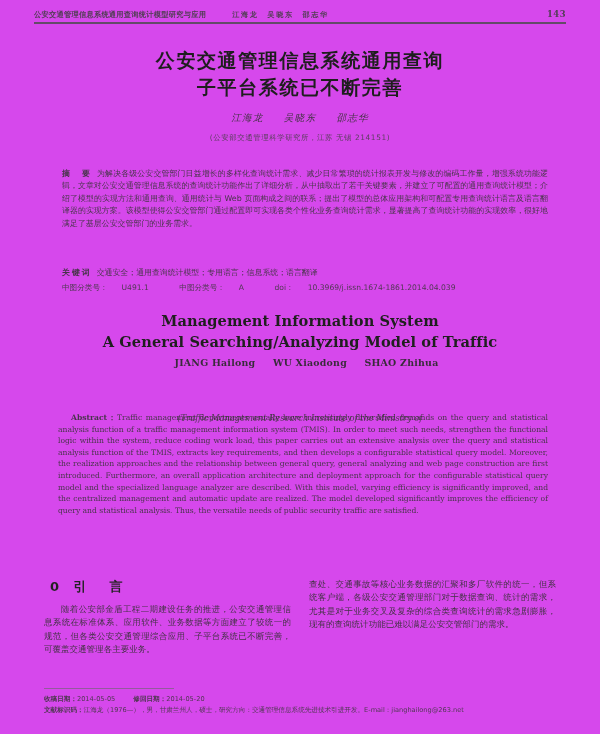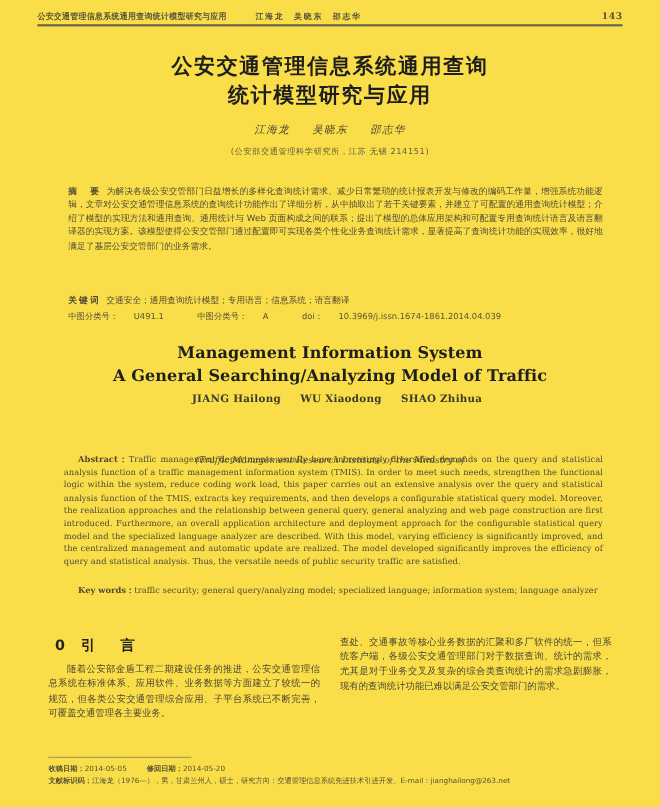--- a/index.html
+++ b/index.html
@@ -13,21 +13,21 @@
     overflow: hidden;
     font-family: "DejaVu Serif", "Liberation Serif", serif;
     color: #262626;
     position: relative;
   }
 
   
   .page {
     position: absolute;
     inset: 0;
-    background: #fde047;
+    background: #d946ef;
     filter: contrast(0.97);
   }
 
   
   .runhead {
     position: absolute;
     left: 0; right: 0;
     top: 6px;
     height: 14px;
     display: flex;
@@ -306,21 +306,21 @@
     <div class="runhead-inner">
       <span class="runhead-title">公安交通管理信息系统通用查询统计模型研究与应用</span>
       <span class="runhead-authors">江海龙　吴晓东　邵志华</span>
       <span class="runhead-page">143</span>
     </div>
   </div>
   <div class="rule"></div>
 
   <div class="zh-title">
     <div>公安交通管理信息系统通用查询</div>
-    <div>统计模型研究与应用</div>
+    <div>子平台系统已不断完善</div>
   </div>
 
   <div class="zh-authors">
     <span>江海龙</span>
     <span>吴晓东</span>
     <span>邵志华</span>
   </div>
 
   <div class="zh-affil">(公安部交通管理科学研究所，江苏 无锡 214151)</div>
 
@@ -350,23 +350,20 @@
   </div>
 
   <div class="en-affil">
     <div>(Traffic Management Research Institute of the Ministry of</div>
   </div>
 
   <div class="en-abs">
     <b>Abstract：</b><span>Traffic management departments usually have increasingly diversified demands on the query and statistical analysis function of a traffic management information system (TMIS). In order to meet such needs, strengthen the functional logic within the system, reduce coding work load, this paper carries out an extensive analysis over the query and statistical analysis function of the TMIS, extracts key requirements, and then develops a configurable statistical query model. Moreover, the realization approaches and the relationship between general query, general analyzing and web page construction are first introduced. Furthermore, an overall application architecture and deployment approach for the configurable statistical query model and the specialized language analyzer are described. With this model, varying efficiency is significantly improved, and the centralized management and automatic update are realized. The model developed significantly improves the efficiency of query and statistical analysis. Thus, the versatile needs of public security traffic are satisfied.</span>
   </div>
 
-  <div class="en-kw">
-    <b>Key words：</b><span>traffic security; general query/analyzing model; specialized language; information system; language analyzer</span>
-  </div>
 
   <div class="cols">
     <div class="col">
       <div class="sec-head">
         <span>0</span>
         <span>引　言</span>
       </div>
       <p class="body-p indent">随着公安部金盾工程二期建设任务的推进，公安交通管理信息系统在标准体系、应用软件、业务数据等方面建立了较统一的规范，但各类公安交通管理综合应用、子平台系统已不断完善，可覆盖交通管理各主要业务。</p>
     </div>
     <div class="col">

